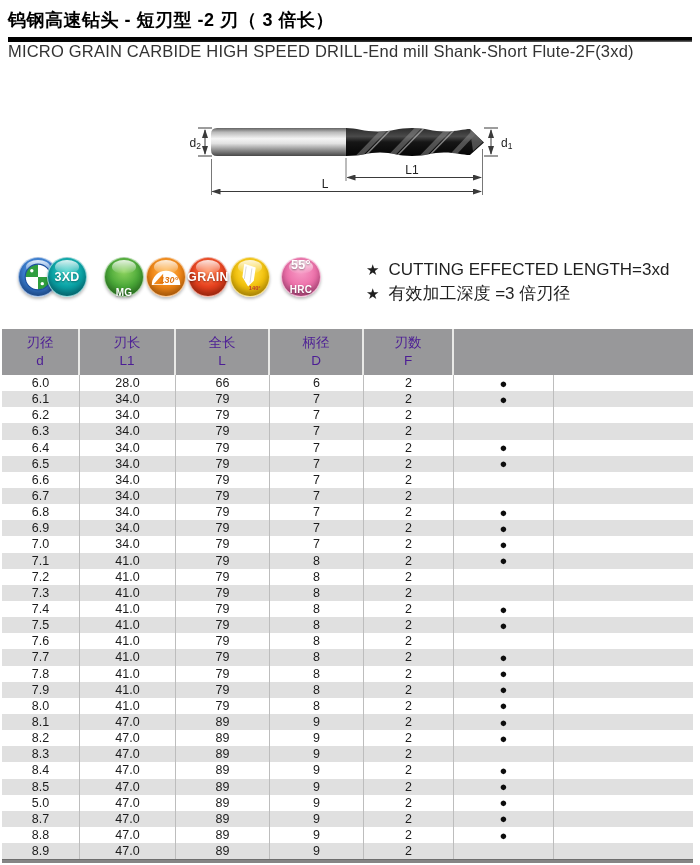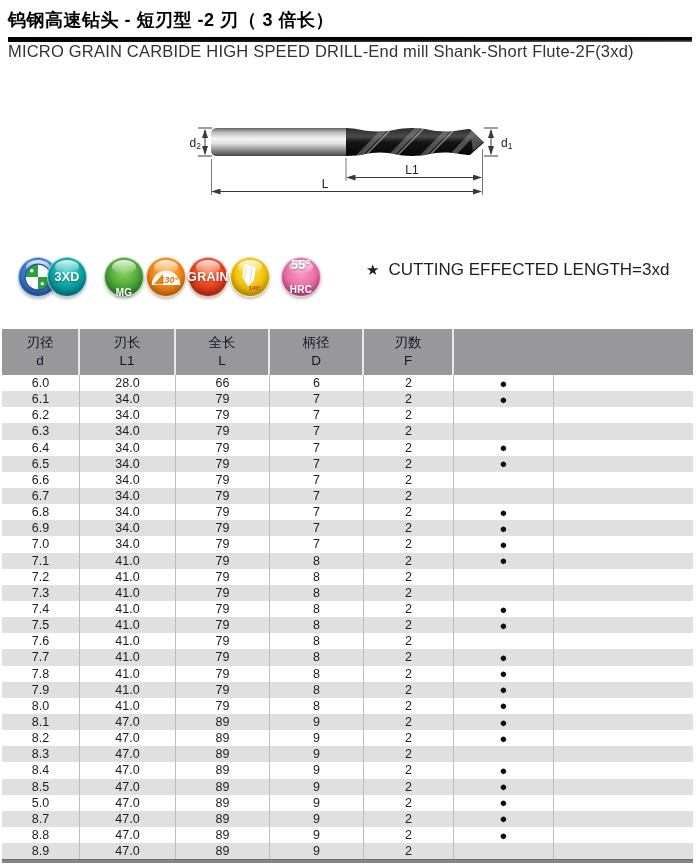--- a/index.html
+++ b/index.html
@@ -46,21 +46,21 @@
 
   
   .notes { position:absolute; top:258px; left:366px; font-size:17px; color:#1f1f1f; line-height:24px; white-space:nowrap; }
   .note-line .star { margin-right:9px; font-size:15px; }
 
   
   .spec-table { position:absolute; top:329px; left:2px; width:691px; }
   .thead { display:grid; grid-template-columns:78px 96px 94px 94px 90px 100px 1fr;
            height:46px; background:#98989a; }
   .th { display:flex; flex-direction:column; align-items:center; justify-content:center;
-        gap:2px; font-size:13.5px; color:#0f172a; border-right:2px solid #e9e9e7; line-height:1.2; }
+        gap:2px; font-size:13.5px; color:#4c1d95; border-right:2px solid #e9e9e7; line-height:1.2; }
   .th:last-child { border-right:none; }
   .tbody .tr { display:grid; grid-template-columns:78px 96px 94px 94px 90px 100px 1fr; height:16.15px; }
   .tbody .tr.alt { background:#e0e0e0; }
   .td { display:flex; align-items:center; justify-content:center; font-size:12.5px; color:#1c1c1c;
         border-right:1px solid #bdbdbd; overflow:hidden; }
   .td.td-empty { border-right:none; }
   .td-stock { font-size:13px; color:#0d0d0d; }
   .tfoot-bar { height:4px; background:#858585; border-top:1px solid #6e6e6e; }
 </style>
 </head>
@@ -183,20 +183,23 @@
         <span class="l1">55°</span>
         <span class="l2">HRC</span>
       </span>
     </div>
   </div>
 
   <div class="notes">
     <div class="note-line">
       <span class="star">★</span><span>CUTTING EFFECTED LENGTH=3xd</span>
     </div>
+    <div class="note-line">
+      <span class="star">★</span><span>有效加工深度 =3 倍刃径</span>
+    </div>
   </div>
 
   <div class="spec-table">
     <div class="thead">
       <div class="th">
         <span>刃径</span>
         <span>d</span>
       </div>
       <div class="th">
         <span>刃长</span>

